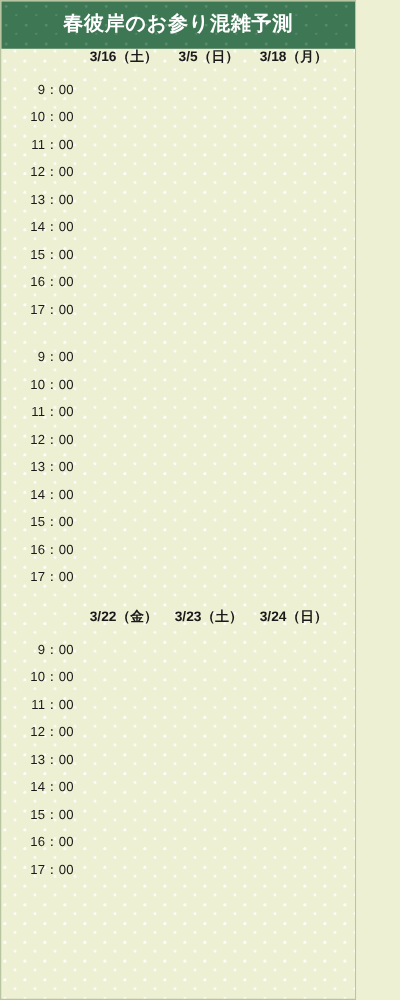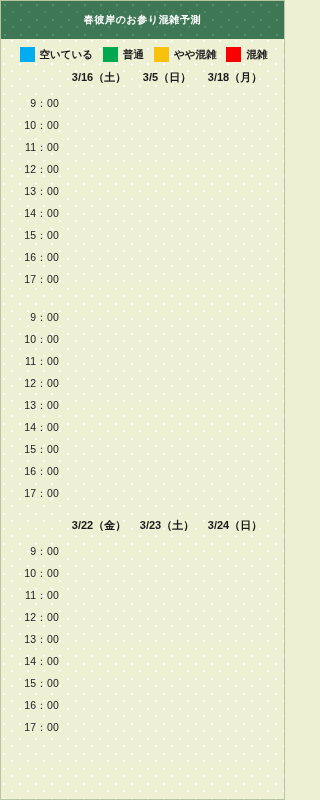--- a/index.html
+++ b/index.html
@@ -34,21 +34,21 @@
     background-image:
       radial-gradient(circle at 4px 4px, rgba(255,255,255,0.16) 1.1px, transparent 1.3px),
       radial-gradient(circle at 12px 11px, rgba(255,255,255,0.12) 1.0px, transparent 1.2px);
     background-size: 16px 15px, 16px 15px;
     display: flex;
     align-items: center;
     justify-content: center;
   }
   .title-text {
     color: #ffffff;
-    font-size: 10px;
+    font-size: 16px;
     font-weight: bold;
     letter-spacing: 0.6px;
     line-height: 1;
   }
 
   
   .legend {
     height: 31px;
     display: flex;
     align-items: center;
@@ -139,38 +139,20 @@
 </style>
 </head>
 <body>
 
 <div id="page">
 
   <div class="title-bar">
     <div class="title-text">春彼岸のお参り混雑予測</div>
   </div>
 
-  <div class="legend">
-    <div class="legend-item">
-      <span class="legend-swatch c-blue"></span>
-      <span class="legend-label">空いている</span>
-    </div>
-    <div class="legend-item">
-      <span class="legend-swatch c-green"></span>
-      <span class="legend-label">普通</span>
-    </div>
-    <div class="legend-item">
-      <span class="legend-swatch c-yellow"></span>
-      <span class="legend-label">やや混雑</span>
-    </div>
-    <div class="legend-item">
-      <span class="legend-swatch c-red"></span>
-      <span class="legend-label">混雑</span>
-    </div>
-  </div>
 
   <div class="block-spacer-1"></div>
 
   <div id="blocks-container">
       <div class="table-block">
         <div class="head-row">
           <div class="time-col-head"></div>
           <div class="day-head">3/16（土）</div>
           <div class="day-head">3/5（日）</div>
           <div class="day-head">3/18（月）</div>

